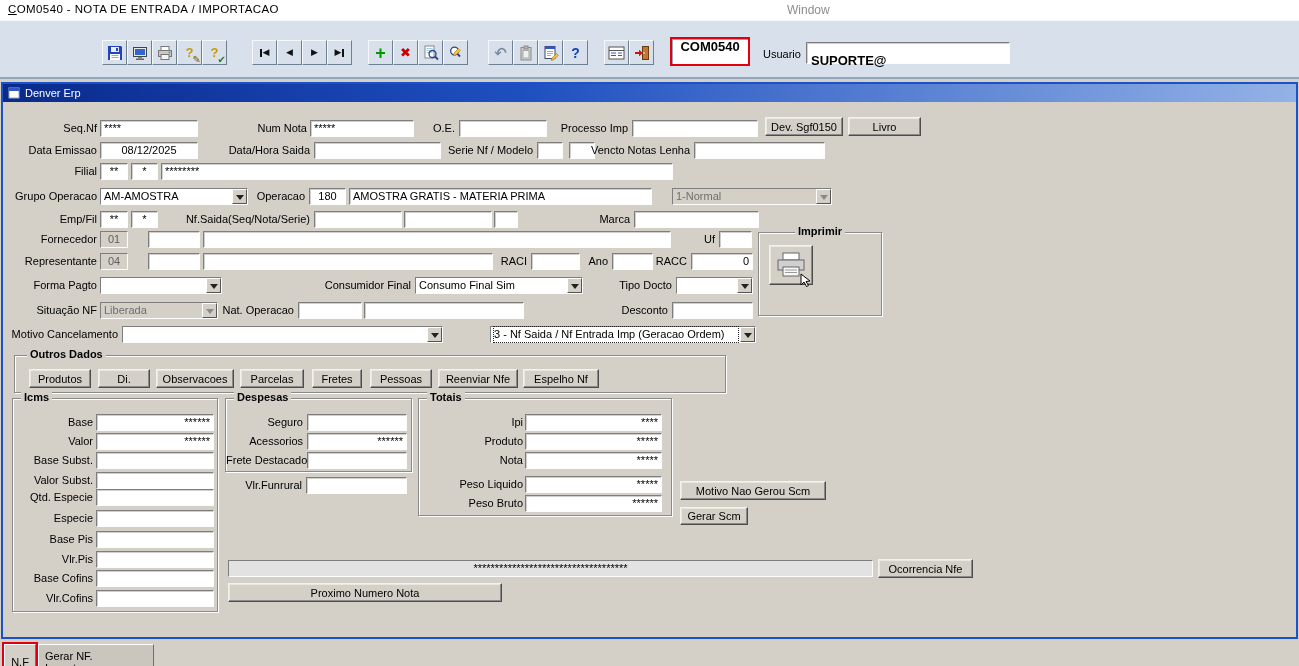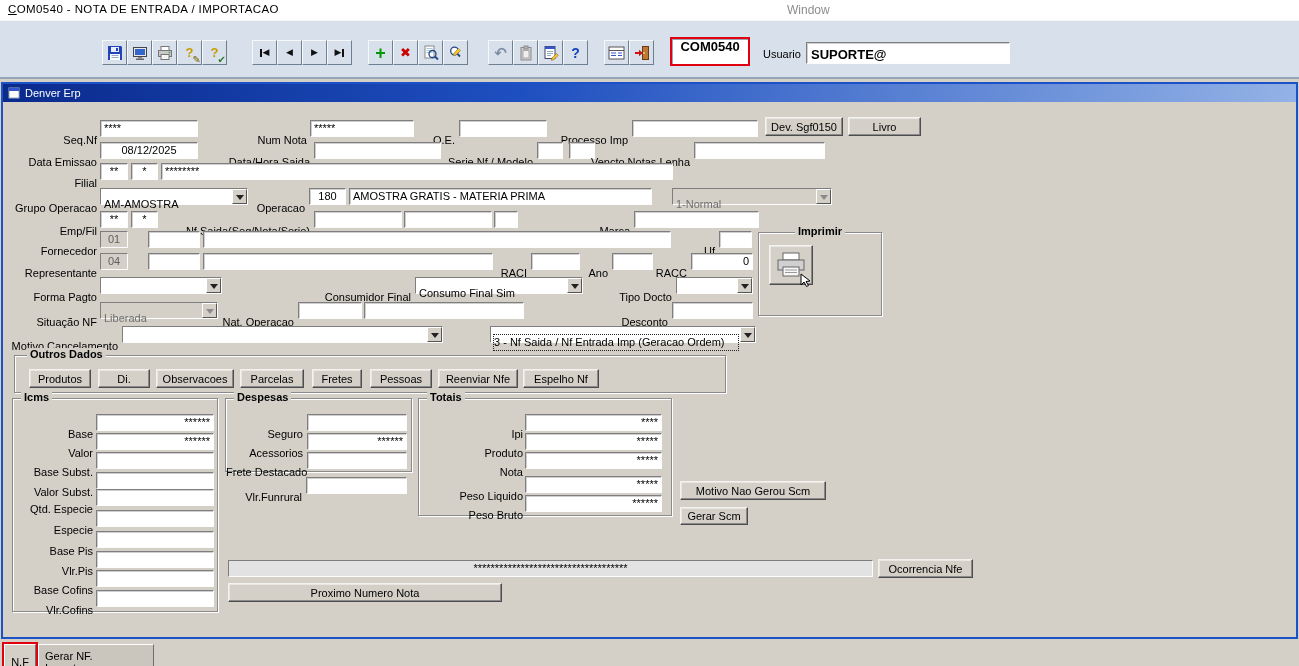--- a/index.html
+++ b/index.html
@@ -34,45 +34,45 @@
 
   .code-box { position:absolute; left:670px; top:16px; width:80px; height:29px;
               border:2px solid #e00010; background:#ffffff;
               display:flex; align-items:flex-start; justify-content:center;
               font-weight:bold; font-size:13px;
               box-shadow:inset 1px 1px 0 #9aa6b4; }
   .usuario-lbl { position:absolute; left:763px; top:27px; font-size:11px; }
   .usuario-inp { position:absolute; left:806px; top:21px; width:204px; height:22px;
                  background:#fff; border:1px solid; border-color:#7e7e7e #fdfdfd #fdfdfd #7e7e7e;
                  box-shadow:inset 1px 1px 0 rgba(64,64,64,.25);
-                 font-weight:bold; font-size:13px; line-height:20px; padding:2px 4px; }
+                 font-weight:bold; font-size:13px; line-height:20px; padding:8px 4px; }
 
   
   .appwin { position:absolute; top:82px; left:1px; width:1297px; height:557px;
             border:2px solid #1c52c8; background:#fdba74; }
   .app-titlebar { position:absolute; top:0; left:0; right:0; height:18px;
                   background:linear-gradient(90deg,#0a2a8c 0%,#1e4fc0 40%,#93b2e6 100%);
                   color:#fff; display:flex; align-items:center; gap:5px; padding-left:5px; }
   .app-title { font-size:11px; }
   .form { position:absolute; top:18px; left:0; right:0; bottom:0; background:#d4d0c8; }
 
   
-  .lbl { position:absolute; height:17px; line-height:17px; text-align:right; white-space:nowrap;margin-top:12px; }
+  .lbl { position:absolute; height:17px; line-height:17px; text-align:right; white-space:nowrap; }
   .inp { position:absolute; height:17px; line-height:15px; background:#fff; padding:0 3px;
          border:1px solid; border-color:#7e7e7e #fdfdfd #fdfdfd #7e7e7e;
          box-shadow:inset 1px 1px 0 rgba(64,64,64,.25);
          white-space:nowrap; overflow:hidden; }
   .inp.ctr { text-align:center; padding:0 1px; }
   .inp.rt  { text-align:right; }
   .inp.dis { background:#d4d0c8; color:#5f5f5f; box-shadow:none; }
   .disp { position:absolute; height:17px; line-height:15px; background:#e2e2e2; text-align:center;
           border:1px solid; border-color:#7e7e7e #fdfdfd #fdfdfd #7e7e7e; overflow:hidden; white-space:nowrap; }
   .dd { position:absolute; height:17px; background:#fff;
         border:1px solid; border-color:#7e7e7e #fdfdfd #fdfdfd #7e7e7e; }
-  .dd-text { position:absolute; left:3px; right:17px; top:8px; height:15px; line-height:15px;
+  .dd-text { position:absolute; left:3px; right:17px; top:0; height:15px; line-height:15px;
              white-space:nowrap; overflow:hidden; }
   .dd-arrow { position:absolute; right:0; top:0; width:15px; height:15px; background:#d4d0c8;
               border:1px solid; border-color:#fff #555 #555 #fff; }
   .dd-arrow::after { content:""; position:absolute; left:3px; top:5px;
                      border:4px solid transparent; border-top:5px solid #222; }
   .dd.dis { background:#d4d0c8; } .dd.dis .dd-text { color:#6f6f6f; }
   .dd.dis .dd-arrow::after { border-top-color:#8a8a8a; }
   .dd.focus .dd-text { outline:1px dotted #222; }
   .btn { position:absolute; background:#d4d0c8; display:flex; align-items:center; justify-content:center;
          border:1px solid; border-color:#f4f2ee #4d4d4d #4d4d4d #f4f2ee;

